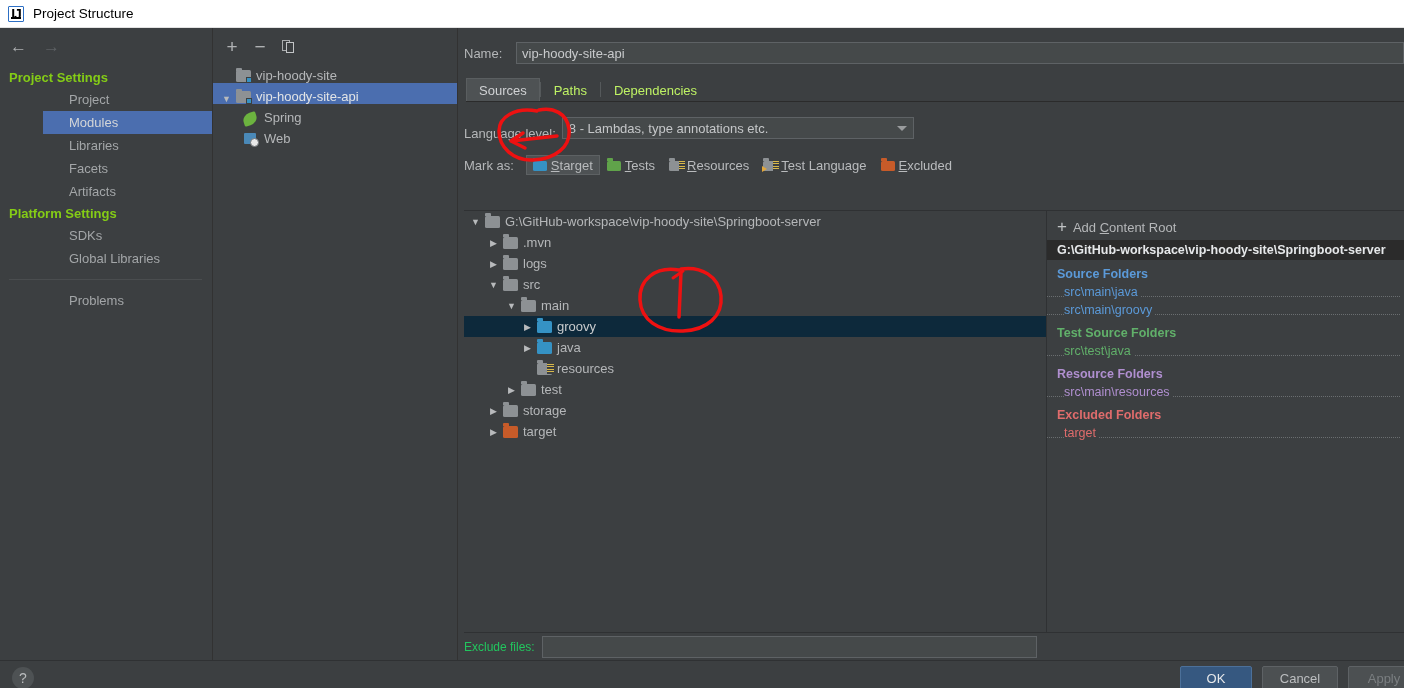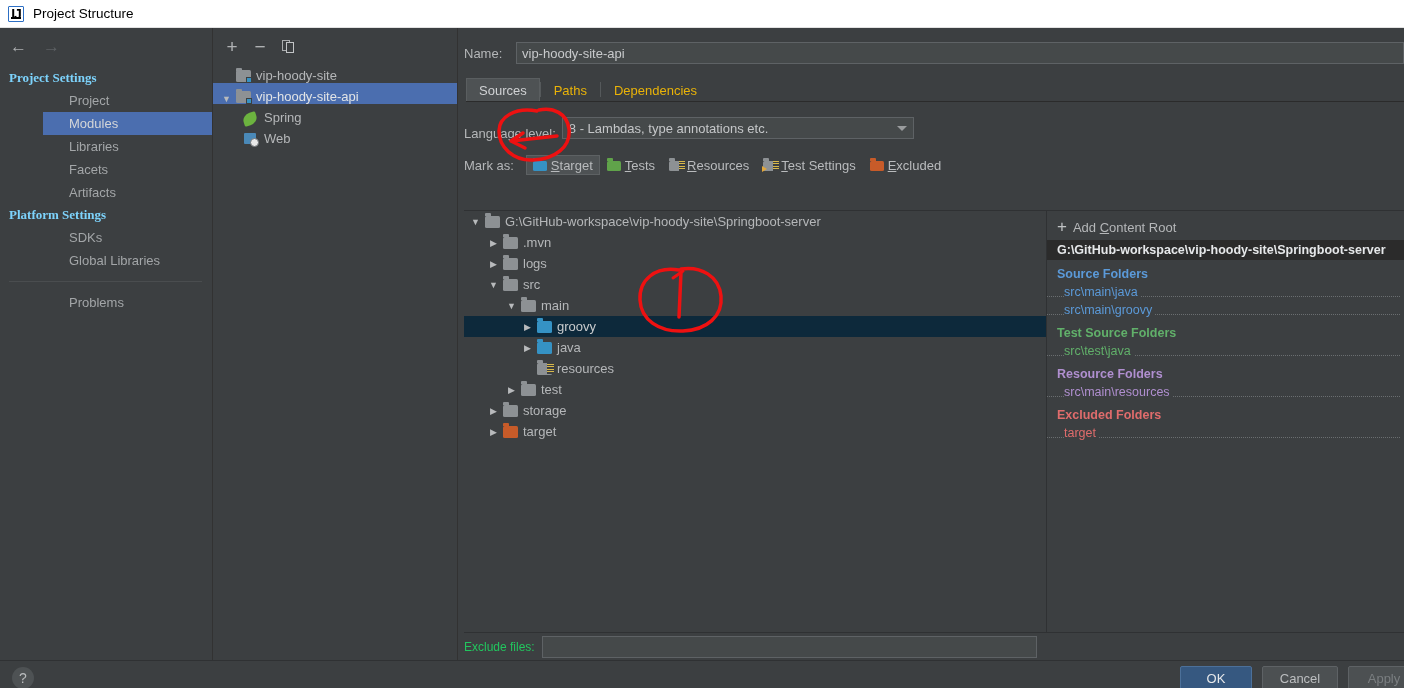--- a/index.html
+++ b/index.html
@@ -36,21 +36,21 @@
   
   .sidebar{
     position:absolute;left:0;top:28px;width:213px;height:632px;
     background:#3c3f41;box-sizing:border-box;
     border-right:1px solid #323232;
   }
   .nav-arrows{display:flex;align-items:center;gap:16px;padding:10px 0 12px 10px;}
   .arrow{font-size:17px;line-height:1;color:#aeb0b2;cursor:default;}
   .arrow.disabled{color:#5d6164;}
   .sect-title{
-    font-weight:bold;color:#7dd3fc;font-size:13px;padding:3px 0 3px 9px;font-family:Liberation Serif, serif;
+    font-weight:bold;color:#84cc16;font-size:13px;padding:3px 0 3px 9px;
   }
   .nav-item{
     height:23px;line-height:23px;padding-left:26px;color:#a3a6a8;font-size:13px;
     white-space:nowrap;
     margin-left:43px;
   }
   .nav-item.selected{background:#4b6eaf;color:#d4d6d8;}
   .nav-divider{height:1px;background:#4a4d4f;margin:9px 10px 9px 9px;}
 
   
@@ -117,21 +117,21 @@
   .name-label{width:52px;color:#b5b7b9;font-size:13px;}
   .txtfield{
     height:22px;background:#45494a;border:1px solid #5e6265;box-sizing:border-box;
     color:#c8cacc;font-size:13px;padding:0 5px;line-height:21px;
     font-family:"Liberation Sans", sans-serif;
   }
   .name-field{flex:1;margin-right:0px;}
 
   .tabs{display:flex;align-items:flex-end;height:24px;margin:7px 0 0 8px;border-bottom:1px solid #2b2b2b;}
   .tab{
-    height:23px;line-height:23px;padding:0 12px;font-size:13px;color:#eab308;
+    height:23px;line-height:23px;padding:0 12px;font-size:13px;color:#bef264;
     border:1px solid transparent;border-bottom:none;box-sizing:border-box;
   }
   .tab.active{background:#4e5254;border-color:#5a5e60;color:#d0d2d4;}
   .tab-sep{width:1px;height:15px;background:#55595b;align-self:center;}
 
   .ll-row{display:flex;align-items:center;height:26px;margin:13px 0 0 6px;}
   .ll-label{color:#b5b7b9;font-size:13px;margin-right:6px;margin-top:10px;}
   .combo{
     width:352px;height:22px;background:#45494a;border:1px solid #5e6265;box-sizing:border-box;
     display:flex;align-items:center;justify-content:space-between;padding:0 6px;
@@ -365,21 +365,21 @@
         <span class="mini">
             <span class="mf f-grey"></span>
             <span class="lines">
               <i></i>
               <i></i>
               <i></i>
               <i></i>
             </span>
             <span class="play"></span>
           </span>
-        <span><u>T</u><span>est Settings</span></span>
+        <span><u>T</u><span>est Language</span></span>
       </div>
 
       <div class="mark-btn">
         <span class="mini">
             <span class="mf f-orange"></span>
           </span>
         <span><u>E</u><span>xcluded</span></span>
       </div>
     </div>
 

